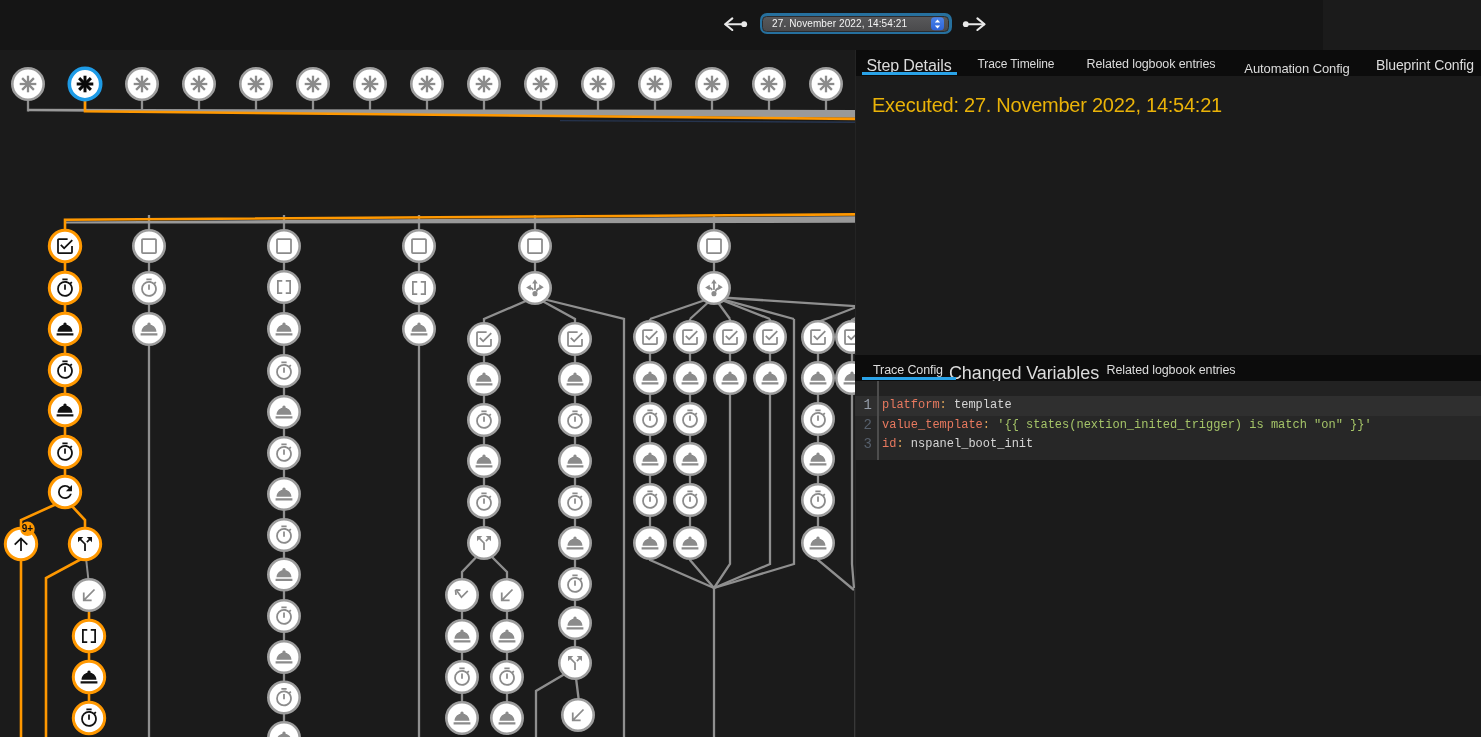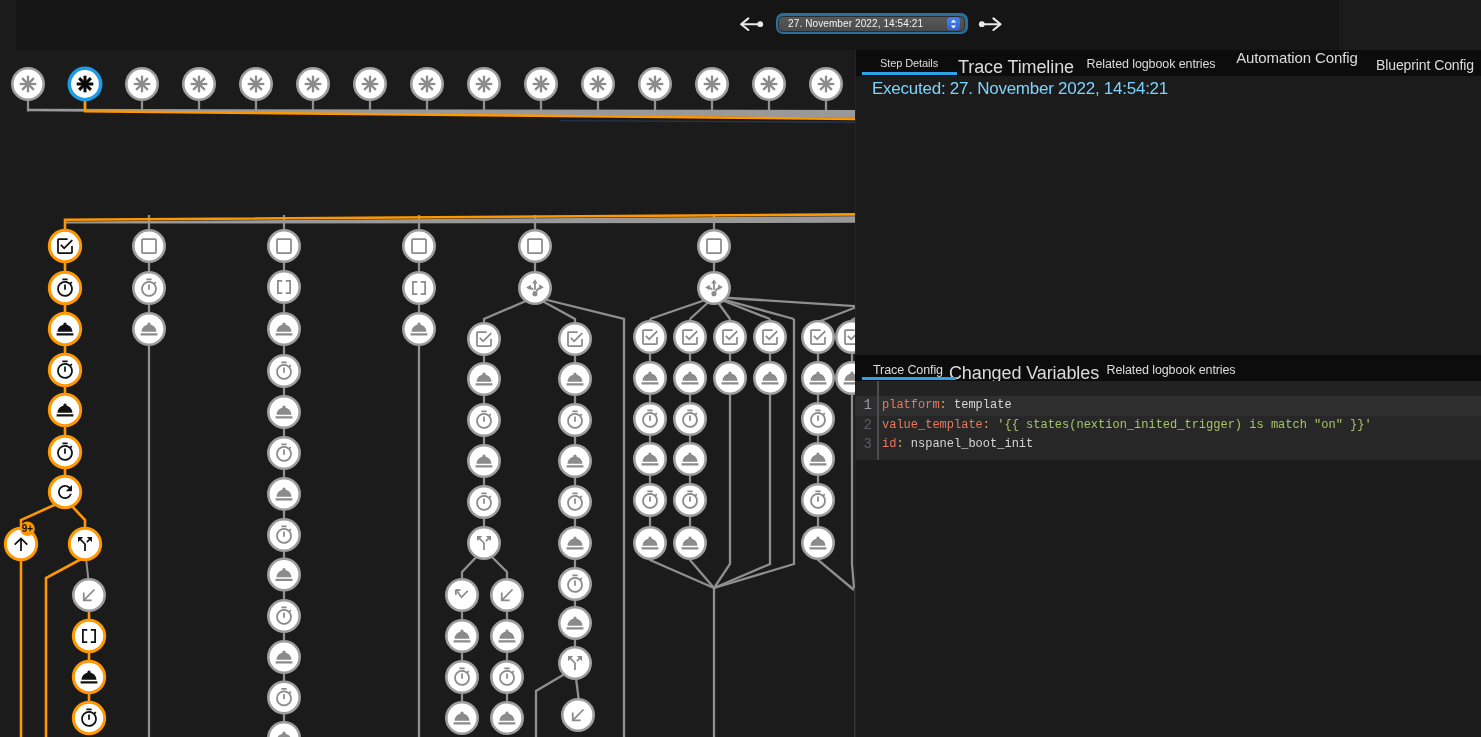--- a/index.html
+++ b/index.html
@@ -326,21 +326,21 @@
     <circle cx="818" cy="543" r="15.7" fill="#ffffff" stroke="#9d9d9d" stroke-width="2.6"></circle>
     <path d="M12,4.6A1.9,1.9 0 0,1 13.9,6.5C13.9,6.74 13.86,6.97 13.78,7.19C17.6,8.0 20.5,11.1 20.5,15.1H3.5C3.5,11.1 6.4,8.0 10.22,7.19C10.14,6.97 10.1,6.74 10.1,6.5A1.9,1.9 0 0,1 12,4.6M21.6,19.4H2.4V16.9H21.6V19.4Z" transform="translate(807.5,532.5) scale(0.875)" fill="#8b8b8b"></path>
     <circle cx="852" cy="337" r="15.7" fill="#ffffff" stroke="#9d9d9d" stroke-width="2.6"></circle>
     <path d="M19,19H5V5H15V3H5C3.89,3 3,3.89 3,5V19A2,2 0 0,0 5,21H19A2,2 0 0,0 21,19V12H19M7.91,10.08L6.5,11.5L11,16L21,6L19.59,4.58L11,13.17L7.91,10.08Z" transform="translate(841.5,326.5) scale(0.875)" fill="#8b8b8b"></path>
     <circle cx="852" cy="378" r="15.7" fill="#ffffff" stroke="#9d9d9d" stroke-width="2.6"></circle>
     <path d="M12,4.6A1.9,1.9 0 0,1 13.9,6.5C13.9,6.74 13.86,6.97 13.78,7.19C17.6,8.0 20.5,11.1 20.5,15.1H3.5C3.5,11.1 6.4,8.0 10.22,7.19C10.14,6.97 10.1,6.74 10.1,6.5A1.9,1.9 0 0,1 12,4.6M21.6,19.4H2.4V16.9H21.6V19.4Z" transform="translate(841.5,367.5) scale(0.875)" fill="#8b8b8b"></path>
     <circle cx="27.5" cy="528.8" r="7.3" fill="#ff9800"></circle>
     <text x="27.5" y="532.2" font-size="10" font-weight="bold" fill="#111" text-anchor="middle" font-family="Liberation Sans, sans-serif">9+</text>
   </svg>
 
-<div class="abs" style="left:16px;top:0;width:1323px;height:50px;background:#151515;z-index:5">
+<div class="abs" style="left:0;top:0;width:1323px;height:50px;background:#151515;z-index:5">
   <svg width="1481" height="48" style="position:absolute;left:0;top:0">
     <g stroke="#e9e9e9" stroke-width="2.1" fill="none" stroke-linecap="round" stroke-linejoin="round">
       <line x1="725.5" y1="24.2" x2="743.5" y2="24.2"></line>
       <path d="M732.3,18.4 L725.2,24.2 L732.3,30.0"></path>
       <line x1="966.2" y1="24.2" x2="984.2" y2="24.2"></line>
       <path d="M977.4,18.4 L984.5,24.2 L977.4,30.0"></path>
     </g>
     <circle cx="744.2" cy="24.2" r="2.9" fill="#e9e9e9"></circle>
     <circle cx="965.8" cy="24.2" r="2.9" fill="#e9e9e9"></circle>
   </svg>
@@ -360,27 +360,27 @@
 </div>
 
 <div class="abs" style="left:855px;top:50px;width:1px;height:687px;background:#242424;z-index:6"></div>
 <div class="abs" style="left:855px;top:50px;width:626px;height:687px;background:#1b1b1b;z-index:4">
   <div class="abs" style="left:0;top:0;width:626px;height:25.5px;background:#0c0c0c"></div>
   <div class="abs" style="left:54px;top:8px;transform:translateX(-50%);left:54px;font-size:12.5px;letter-spacing:-0.1px;color:#dcdcdc;white-space:nowrap">
   </div>
 </div>
 <div class="abs" style="z-index:6;left:0;top:0;width:1481px;height:737px;pointer-events:none">
 
-  <div class="abs" style="left:909px;top:56.5px;transform:translateX(-50%);font-size:11px;letter-spacing:-0.1px;color:#dcdcdc;white-space:nowrap">Step Details</div>
-  <div class="abs" style="left:1016px;top:56.5px;transform:translateX(-50%);font-size:18px;letter-spacing:-0.1px;color:#dcdcdc;white-space:nowrap">Trace Timeline</div>
+  <div class="abs" style="left:909px;top:56.5px;transform:translateX(-50%);font-size:16px;letter-spacing:-0.1px;color:#dcdcdc;white-space:nowrap">Step Details</div>
+  <div class="abs" style="left:1016px;top:56.5px;transform:translateX(-50%);font-size:12px;letter-spacing:-0.1px;color:#dcdcdc;white-space:nowrap">Trace Timeline</div>
   <div class="abs" style="left:1151px;top:56.5px;transform:translateX(-50%);font-size:12.5px;letter-spacing:-0.1px;color:#dcdcdc;white-space:nowrap">Related logbook entries</div>
-  <div class="abs" style="left:1297px;top:49px;transform:translateX(-50%);font-size:15px;letter-spacing:-0.1px;color:#dcdcdc;white-space:nowrap">Automation Config</div>
+  <div class="abs" style="left:1297px;top:61px;transform:translateX(-50%);font-size:13px;letter-spacing:-0.1px;color:#dcdcdc;white-space:nowrap">Automation Config</div>
   <div class="abs" style="left:1425px;top:56.5px;transform:translateX(-50%);font-size:14px;letter-spacing:-0.1px;color:#dcdcdc;white-space:nowrap">Blueprint Config</div>
   <div class="abs" style="left:862px;top:71.5px;width:95px;height:3px;background:#2aa3e8"></div>
-  <div class="abs" style="left:872px;top:79px;font-size:17px;letter-spacing:-0.25px;color:#7dd3fc">Executed: 27. November 2022, 14:54:21</div>
+  <div class="abs" style="left:872px;top:94px;font-size:20px;letter-spacing:-0.25px;color:#eab308">Executed: 27. November 2022, 14:54:21</div>
 
   <div class="abs" style="left:855px;top:355px;width:626px;height:25.7px;background:#0c0c0c"></div>
   <div class="abs" style="left:908px;top:363px;transform:translateX(-50%);font-size:12.5px;letter-spacing:-0.1px;color:#dcdcdc;white-space:nowrap">Trace Config</div>
   <div class="abs" style="left:1024px;top:363px;transform:translateX(-50%);font-size:18px;letter-spacing:-0.1px;color:#dcdcdc;white-space:nowrap">Changed Variables</div>
   <div class="abs" style="left:1171px;top:363px;transform:translateX(-50%);font-size:12.5px;letter-spacing:-0.1px;color:#dcdcdc;white-space:nowrap">Related logbook entries</div>
   <div class="abs" style="left:862px;top:377.4px;width:94px;height:3px;background:#2aa3e8"></div>
 
   <div class="abs" style="left:855px;top:380.7px;width:626px;height:79.5px;background:#272727"></div>
   <div class="abs" style="left:855px;top:380.7px;width:626px;height:15.7px;background:#222222"></div>
   <div class="abs" style="left:855px;top:396.4px;width:626px;height:19.3px;background:#2f2f2f"></div>

